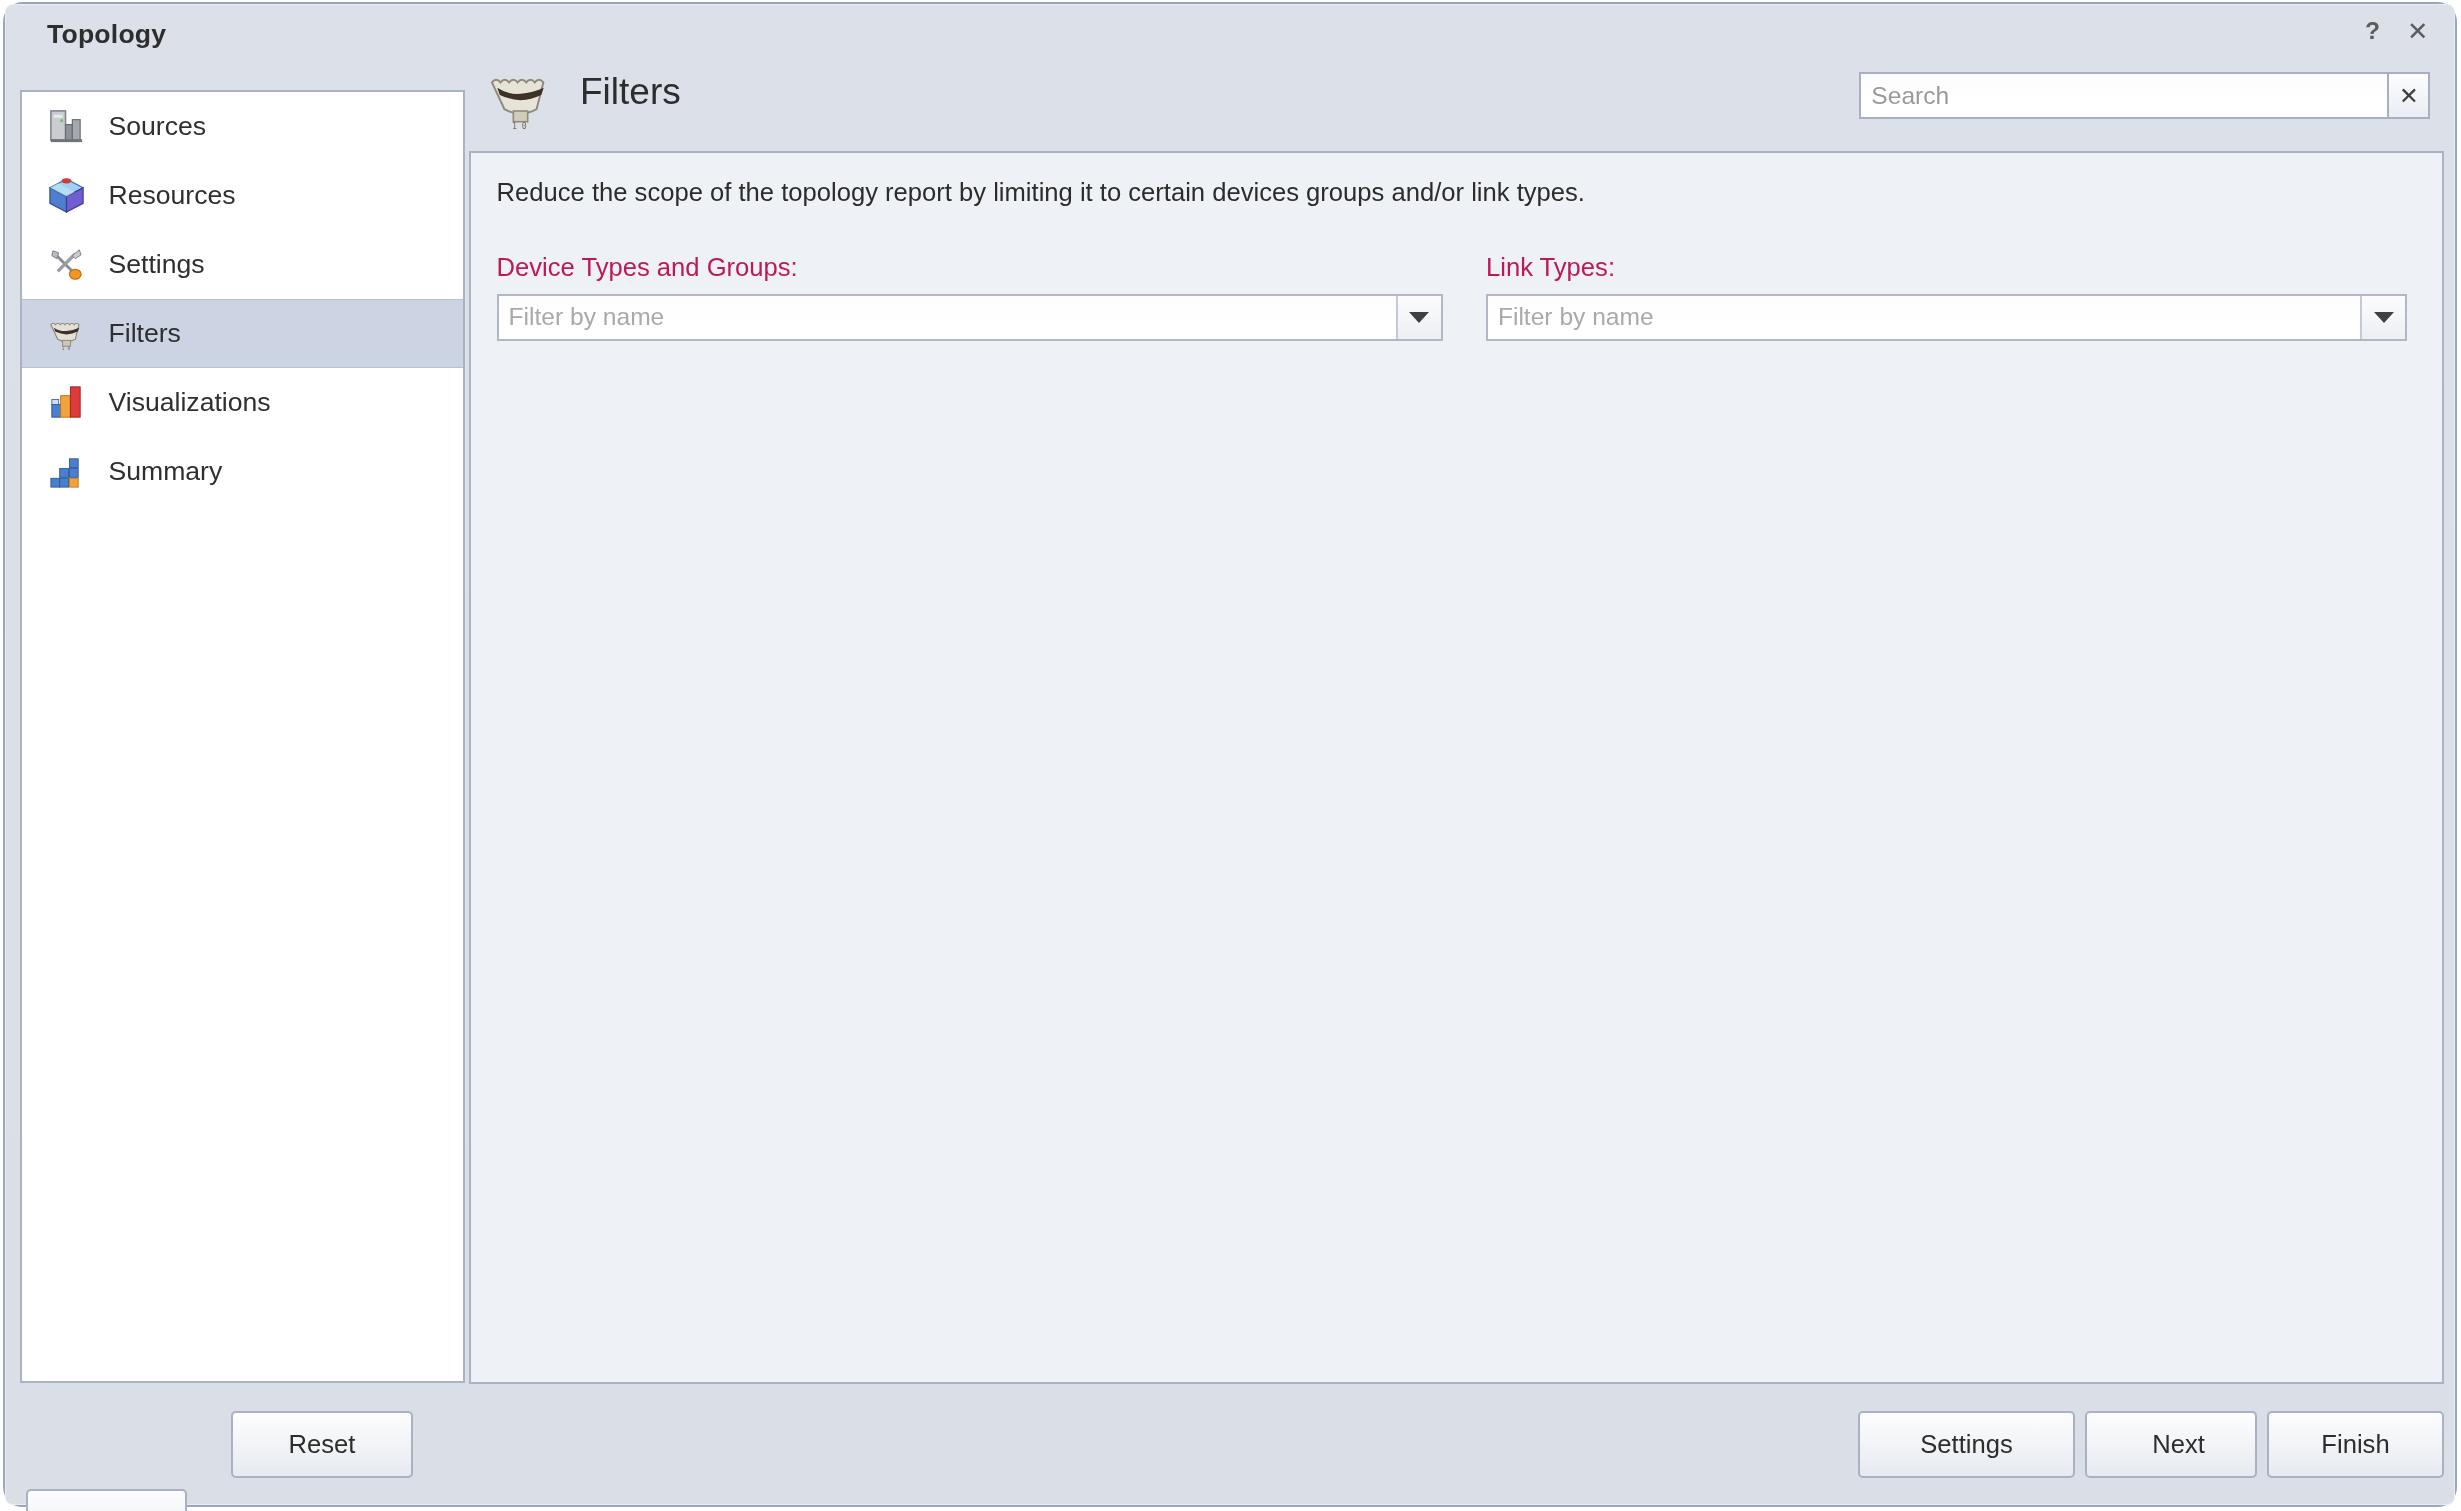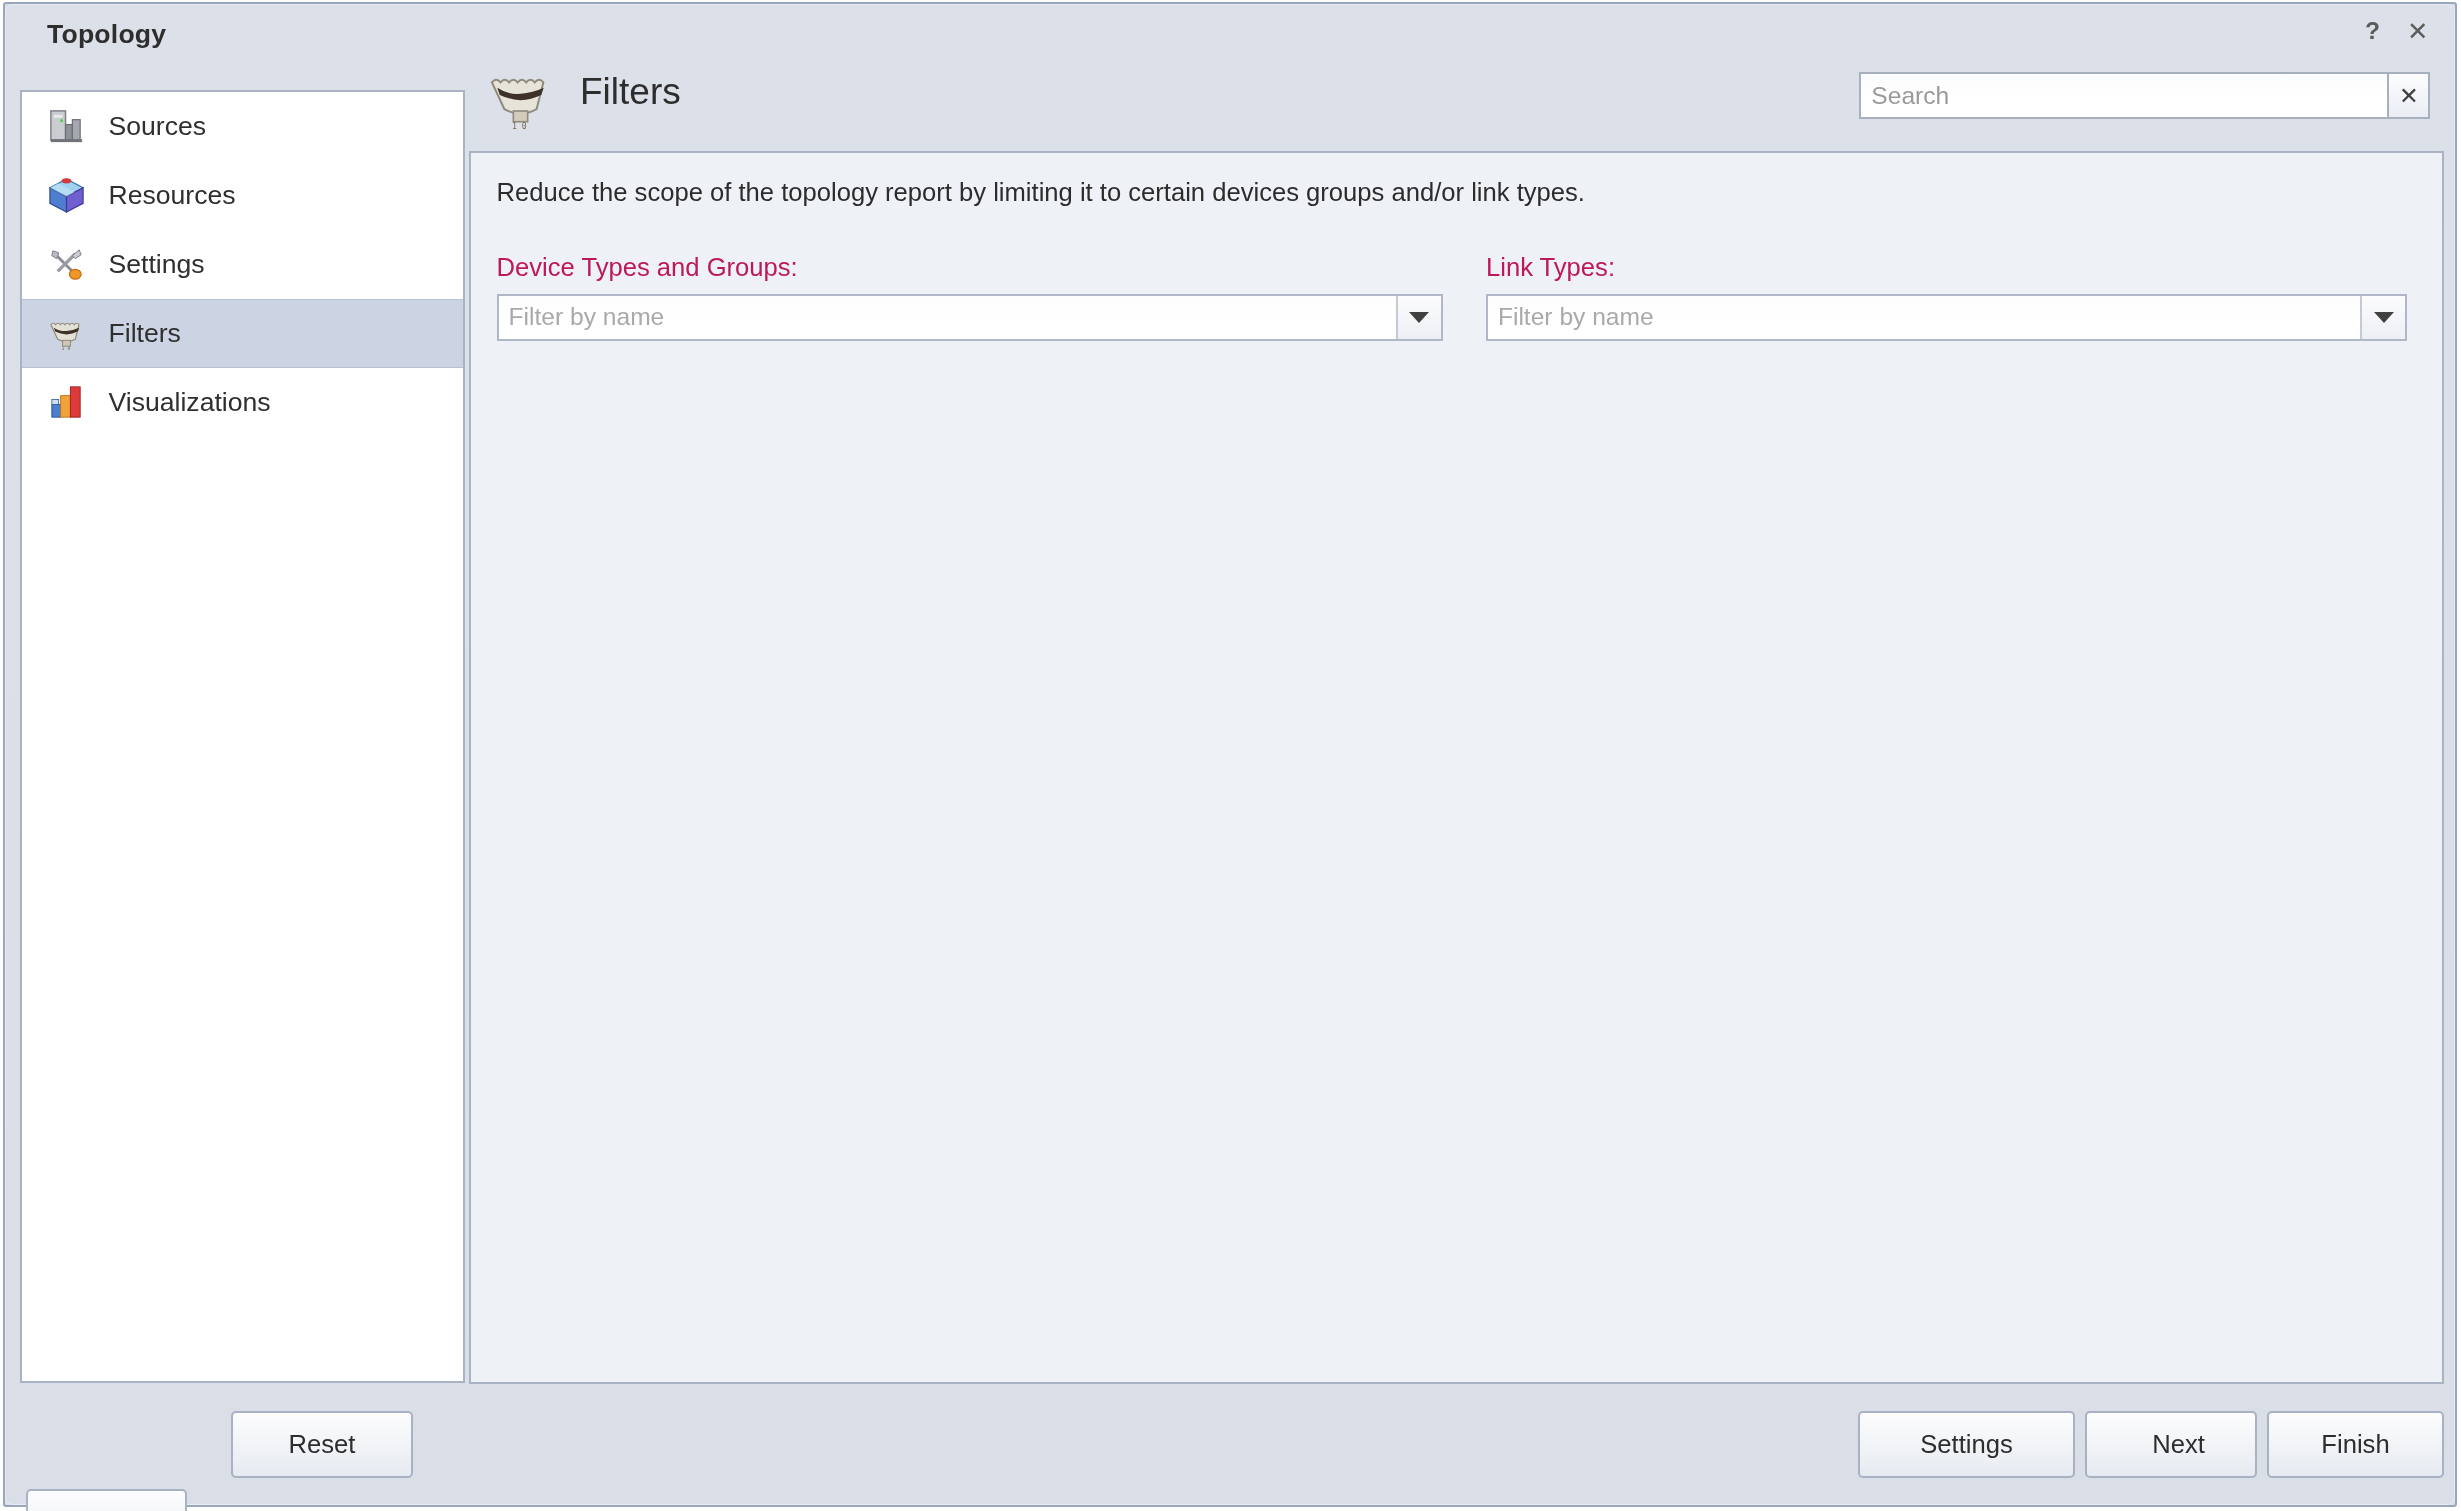--- a/index.html
+++ b/index.html
@@ -10,21 +10,21 @@
     font-family: "Liberation Sans", sans-serif;
   }
 
   
   #window {
     position: absolute;
     left: 3px; top: 2px;
     width: 2454px; height: 1505px;
     background: #d9dfe8;
     border: 2px solid #9aa6bb;
-    border-radius: 3px;
+    border-radius: 20px;
     box-sizing: border-box;
   }
   #window-inner {
     position: absolute;
     inset: 0;
     border: 1px solid #e8ecf2;
     border-radius: 7.9px;
     box-sizing: border-box;
     background: linear-gradient(180deg,#dbe0e9 0%, #d9dee7 100%);
   }
@@ -286,20 +286,33 @@
           <svg width="41" height="41" viewBox="0 0 42 42">
             <rect x="6" y="23" width="9" height="13" fill="#4a7fd0" stroke="#2b5596" stroke-width="1"></rect>
             <rect x="15" y="14" width="10" height="22" fill="#f0a33a" stroke="#c1761a" stroke-width="1"></rect>
             <rect x="25" y="5" width="10" height="31" fill="#dd3b3b" stroke="#a32222" stroke-width="1"></rect>
             <rect x="6" y="18" width="7" height="5" fill="#cfe0f5" stroke="#2b5596" stroke-width=".8"></rect>
           </svg>
         </span>
         <span class="side-label">Visualizations</span>
       </div>
 
+      <div class="side-item">
+        <span class="side-icon">
+          <svg width="41" height="41" viewBox="0 0 42 42">
+            <rect x="24" y="8" width="9" height="9" fill="#4a7fd0" stroke="#2b5596" stroke-width=".9"></rect>
+            <rect x="14" y="18" width="9" height="9" fill="#4a7fd0" stroke="#2b5596" stroke-width=".9"></rect>
+            <rect x="24" y="18" width="9" height="9" fill="#4a7fd0" stroke="#2b5596" stroke-width=".9"></rect>
+            <rect x="5" y="28" width="9" height="9" fill="#4a7fd0" stroke="#2b5596" stroke-width=".9"></rect>
+            <rect x="14" y="28" width="9" height="9" fill="#4a7fd0" stroke="#2b5596" stroke-width=".9"></rect>
+            <rect x="24" y="28" width="9" height="9" fill="#f0a33a" stroke="#c1761a" stroke-width=".9"></rect>
+          </svg>
+        </span>
+        <span class="side-label">Summary</span>
+      </div>
 
     </div>
 
     <span id="page-header-icon">
       <svg width="75" height="77" viewBox="0 0 42 42">
         <path d="M5 12 q2.4 -3 4.8 0 q2.4 -3 4.8 0 q2.4 -3 4.8 0 q2.4 -3 4.8 0 q2.4 -3 4.8 0 q2.4 -3 4.8 0
                  L30 27 q-9 5 -18 0 Z" fill="#e6e3d9" stroke="#8f8a7c" stroke-width="1.1"></path>
         <path d="M8 15 q6 4 13 3.4 q7 -0.6 13 -3.4 l-1.4 4 q-5.6 2.6 -11.6 3 q-6 -0.4 -11.6 -3 Z" fill="#3d3128"></path>
         <rect x="17" y="28" width="8" height="6" fill="#d3ccba" stroke="#8f8a7c" stroke-width=".9"></rect>
         <g fill="#7b6a4e" font-size="4.6" font-family="monospace">

